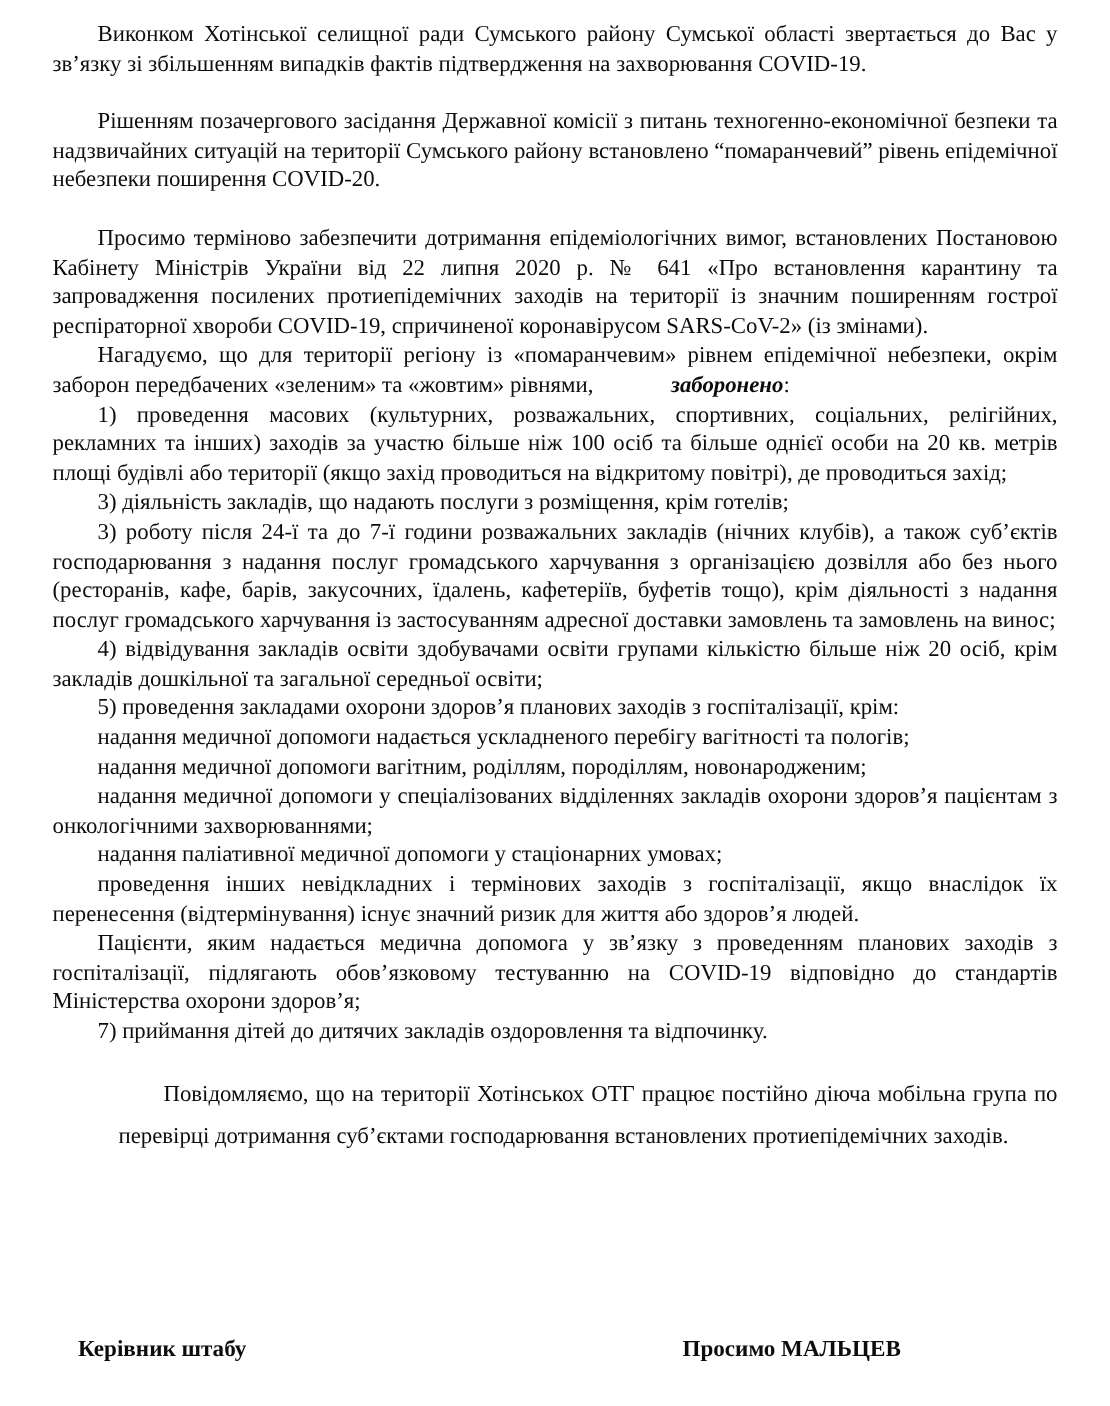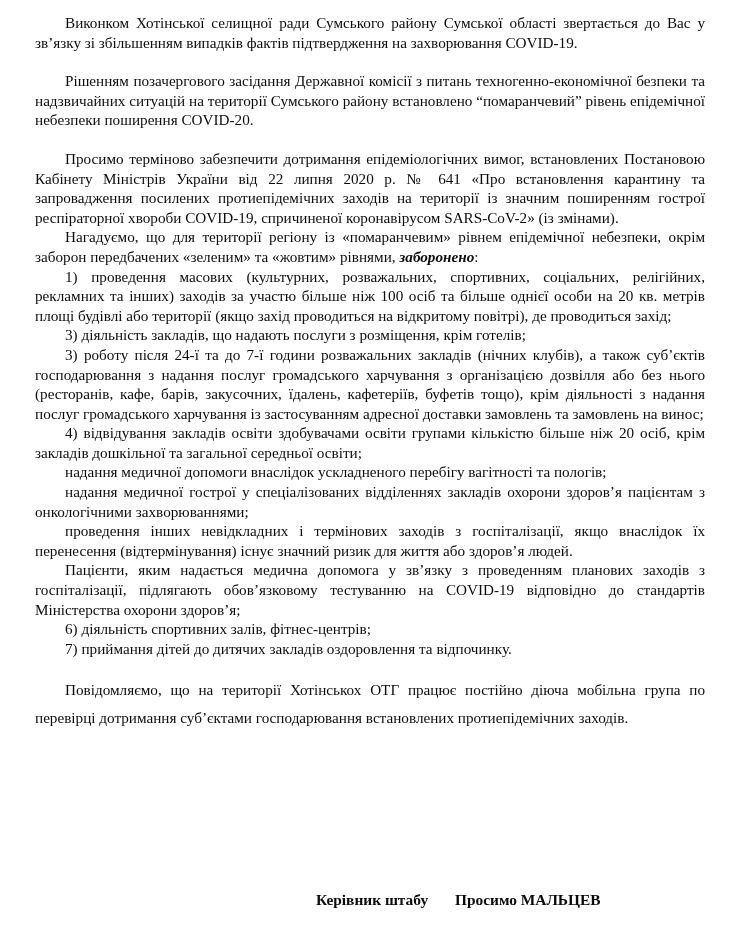--- a/index.html
+++ b/index.html
@@ -36,34 +36,35 @@
   
   p.para.gap-lg {
     margin-top: 19px;
   }
   
   p.para.loose {
     line-height: 28px;
   }
   p.para.loose.first {
     margin-top: 18px;
+    margin-left: 44px;
   }
   .bi {
     font-weight: bold;
     font-style: italic;
+    margin-left: 48px;
   }
   .sign-row {
     position: absolute;
     left: 52px;
     top: 890px;
     width: 640px;
     font-size: 15.4px;
     font-weight: bold;
     line-height: 20px;
-    text-align: center;
   }
   .sign-name {
     position: absolute;
     left: 403px;
     top: 0;
     white-space: nowrap;
   }
   .sign-title {
     white-space: nowrap;
   }
@@ -84,32 +85,34 @@
     <p class="para"><span>Нагадуємо, що для території регіону із «помаранчевим» рівнем епідемічної небезпеки, окрім заборон передбачених «зеленим» та «жовтим» рівнями, </span><span class="bi">заборонено</span><span>:</span></p>
 
     <p class="para">1) проведення масових (культурних, розважальних, спортивних, соціальних, релігійних, рекламних та інших) заходів за участю більше ніж 100 осіб та більше однієї особи на 20 кв. метрів площі будівлі або території (якщо захід проводиться на відкритому повітрі), де проводиться захід;</p>
 
     <p class="para">3) діяльність закладів, що надають послуги з розміщення, крім готелів;</p>
 
     <p class="para">3) роботу після 24-ї та до 7-ї години розважальних закладів (нічних клубів), а також суб’єктів господарювання з надання послуг громадського харчування з організацією дозвілля або без нього (ресторанів, кафе, барів, закусочних, їдалень, кафетеріїв, буфетів тощо), крім діяльності з надання послуг громадського харчування із застосуванням адресної доставки замовлень та замовлень на винос;</p>
 
     <p class="para">4) відвідування закладів освіти здобувачами освіти групами кількістю більше ніж 20 осіб, крім закладів дошкільної та загальної середньої освіти;</p>
 
+    <p class="para">5) проведення закладами охорони здоров’я планових заходів з госпіталізації, крім:</p>
 
-    <p class="para">надання медичної допомоги внаслідок ускладненого перебігу вагітності та пологів;</p>
+    <p class="para">надання медичної допомоги надається ускладненого перебігу вагітності та пологів;</p>
 
+    <p class="para">надання медичної допомоги вагітним, роділлям, породіллям, новонародженим;</p>
 
-    <p class="para">надання медичної гострої у спеціалізованих відділеннях закладів охорони здоров’я пацієнтам з онкологічними захворюваннями;</p>
+    <p class="para">надання медичної допомоги у спеціалізованих відділеннях закладів охорони здоров’я пацієнтам з онкологічними захворюваннями;</p>
 
+    <p class="para">надання паліативної медичної допомоги у стаціонарних умовах;</p>
 
     <p class="para">проведення інших невідкладних і термінових заходів з госпіталізації, якщо внаслідок їх перенесення (відтермінування) існує значний ризик для життя або здоров’я людей.</p>
 
     <p class="para">Пацієнти, яким надається медична допомога у зв’язку з проведенням планових заходів з госпіталізації, підлягають обов’язковому тестуванню на COVID-19 відповідно до стандартів Міністерства охорони здоров’я;</p>
 
-    <p class="para">6) діяльність спортивних залів, фітнес-центрів;</p>
 
     <p class="para">7) приймання дітей до дитячих закладів оздоровлення та відпочинку.</p>
 
 
     <p class="para loose first">Повідомляємо, що на території Хотінськох ОТГ працює постійно діюча мобільна група по перевірці дотримання суб’єктами господарювання встановлених протиепідемічних заходів.</p>
 
 
   </div>
 
   <div class="sign-row">

